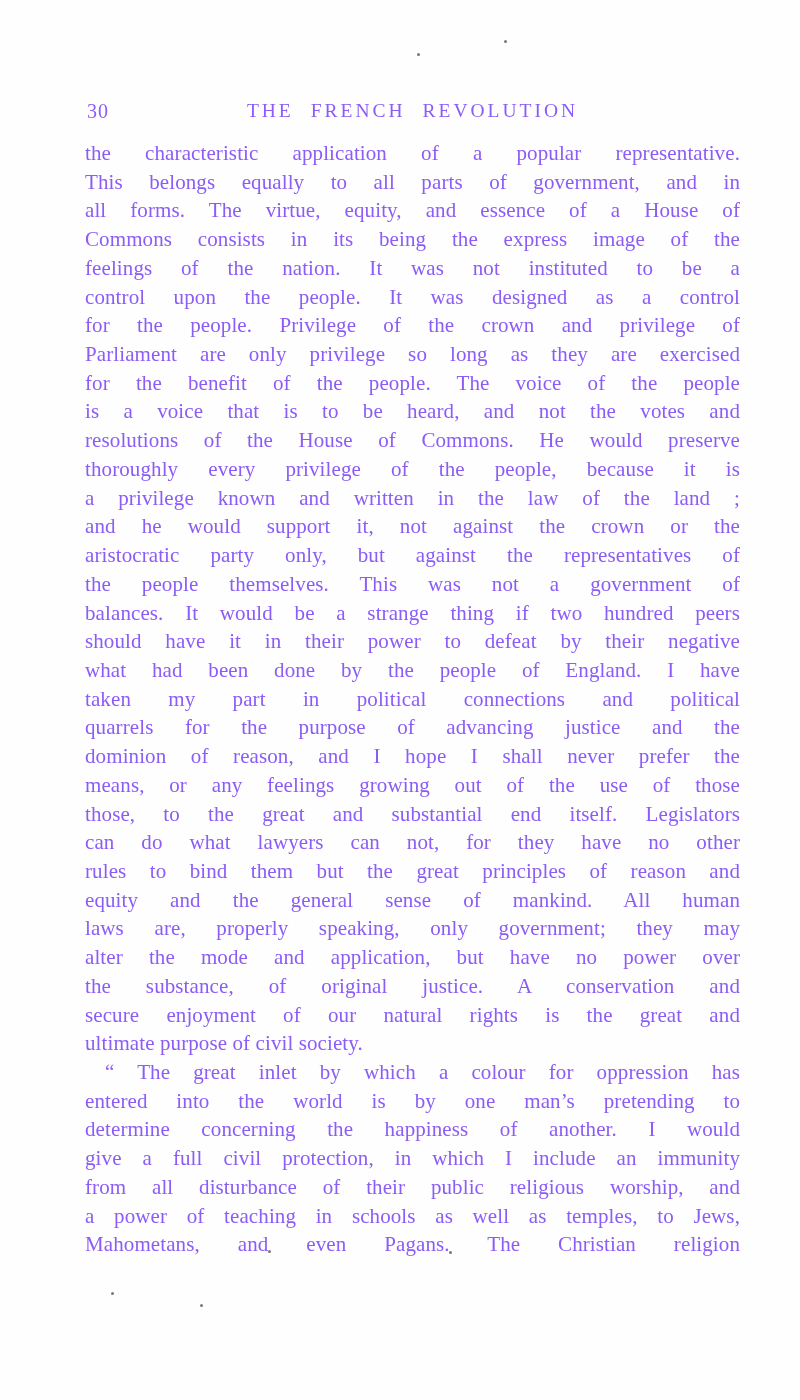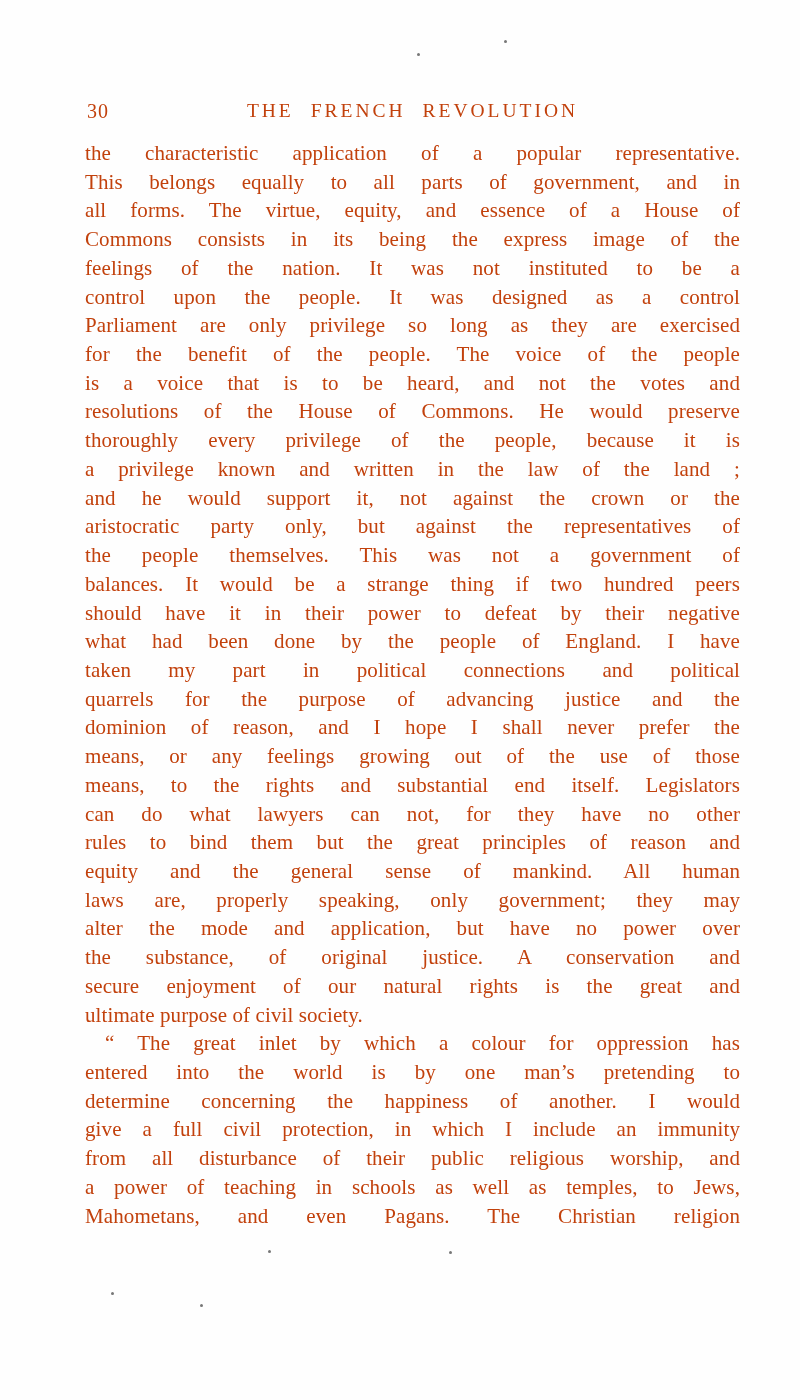--- a/index.html
+++ b/index.html
@@ -10,21 +10,21 @@
     width: 800px;
     height: 1400px;
     position: relative;
     background: #fefefe;
     overflow: hidden;
     font-family: "Liberation Serif", "DejaVu Serif", serif;
   }
   .scan-page {
     position: absolute;
     inset: 0;
-    color: #c2410c;
+    color: #8b5cf6;
   }
   .page-header {
     position: absolute;
     top: 100px;
     left: 85px;
     width: 655px;
     height: 30px;
   }
   .page-number {
     position: absolute;
@@ -88,37 +88,38 @@
   </div>
 
   <div class="body-text">
       <div class="paragraph">
         <div class="text-line">the characteristic application of a popular representative.</div>
         <div class="text-line">This belongs equally to all parts of government, and in</div>
         <div class="text-line">all forms.  The virtue, equity, and essence of a House of</div>
         <div class="text-line">Commons consists in its being the express image of the</div>
         <div class="text-line">feelings of the nation.  It was not instituted to be a</div>
         <div class="text-line">control upon the people.  It was designed as a control</div>
+        <div class="text-line">for the people.  Privilege of the crown and privilege of</div>
         <div class="text-line">Parliament are only privilege so long as they are exercised</div>
         <div class="text-line">for the benefit of the people.  The voice of the people</div>
         <div class="text-line">is a voice that is to be heard, and not the votes and</div>
         <div class="text-line">resolutions of the House of Commons.  He would preserve</div>
         <div class="text-line">thoroughly every privilege of the people, because it is</div>
         <div class="text-line">a privilege known and written in the law of the land ;</div>
         <div class="text-line">and he would support it, not against the crown or the</div>
         <div class="text-line">aristocratic party only, but against the representatives of</div>
         <div class="text-line">the people themselves.  This was not a government of</div>
         <div class="text-line">balances.  It would be a strange thing if two hundred peers</div>
         <div class="text-line">should have it in their power to defeat by their negative</div>
         <div class="text-line">what had been done by the people of England.  I have</div>
         <div class="text-line">taken my part in political connections and political</div>
         <div class="text-line">quarrels for the purpose of advancing justice and the</div>
         <div class="text-line">dominion of reason, and I hope I shall never prefer the</div>
         <div class="text-line">means, or any feelings growing out of the use of those</div>
-        <div class="text-line">means, to the rights and substantial end itself.  Legislators</div>
+        <div class="text-line">those, to the great and substantial end itself.  Legislators</div>
         <div class="text-line">can do what lawyers can not, for they have no other</div>
         <div class="text-line">rules to bind them but the great principles of reason and</div>
         <div class="text-line">equity and the general sense of mankind.  All human</div>
         <div class="text-line">laws are, properly speaking, only government; they may</div>
         <div class="text-line">alter the mode and application, but have no power over</div>
         <div class="text-line">the substance, of original justice.  A conservation and</div>
         <div class="text-line">secure enjoyment of our natural rights is the great and</div>
         <div class="text-line no-justify">ultimate purpose of civil society.</div>
       </div>
       <div class="paragraph">

